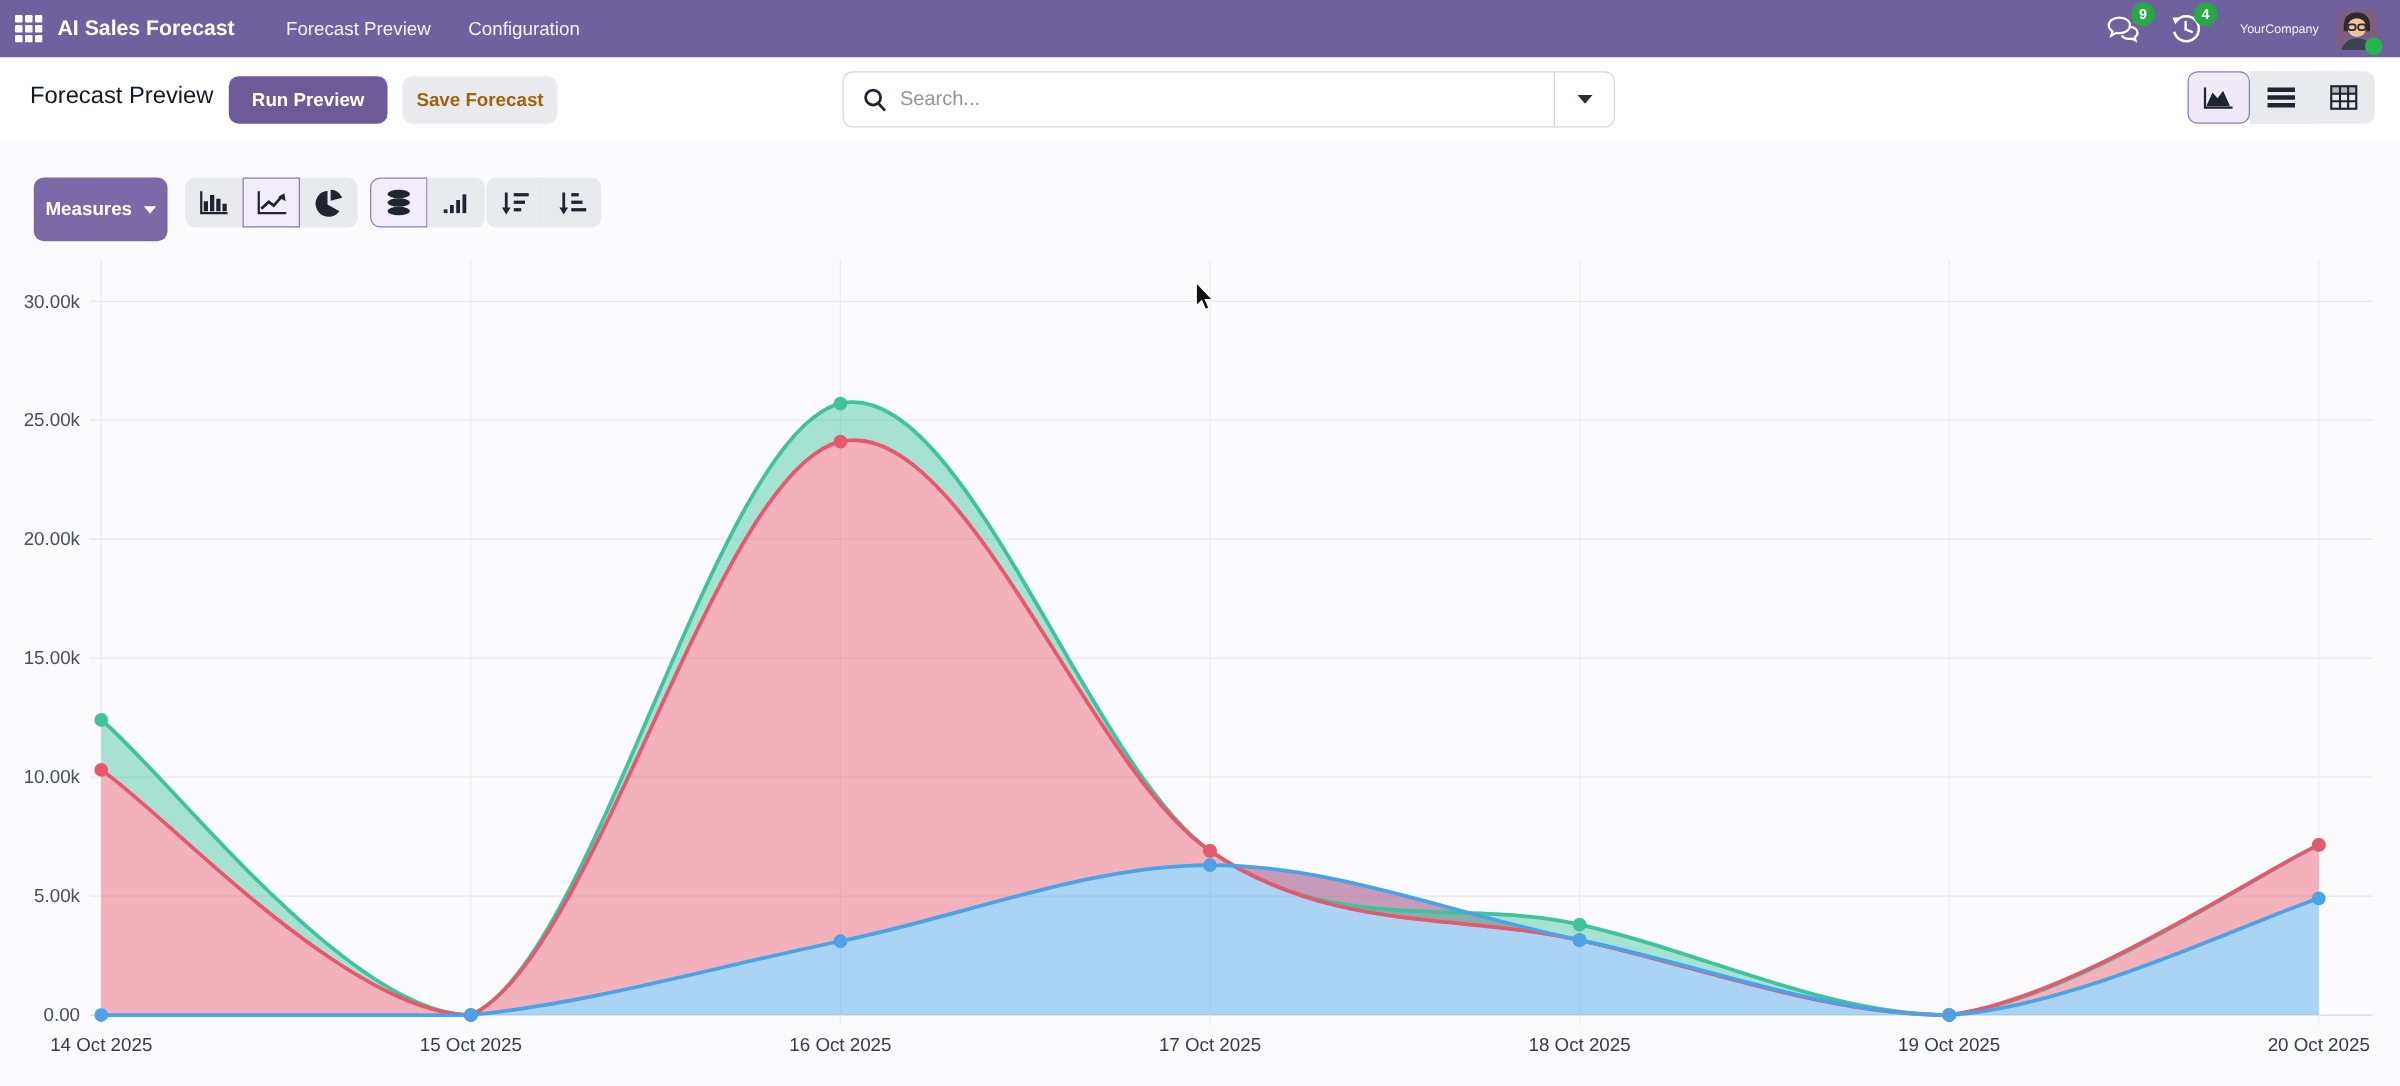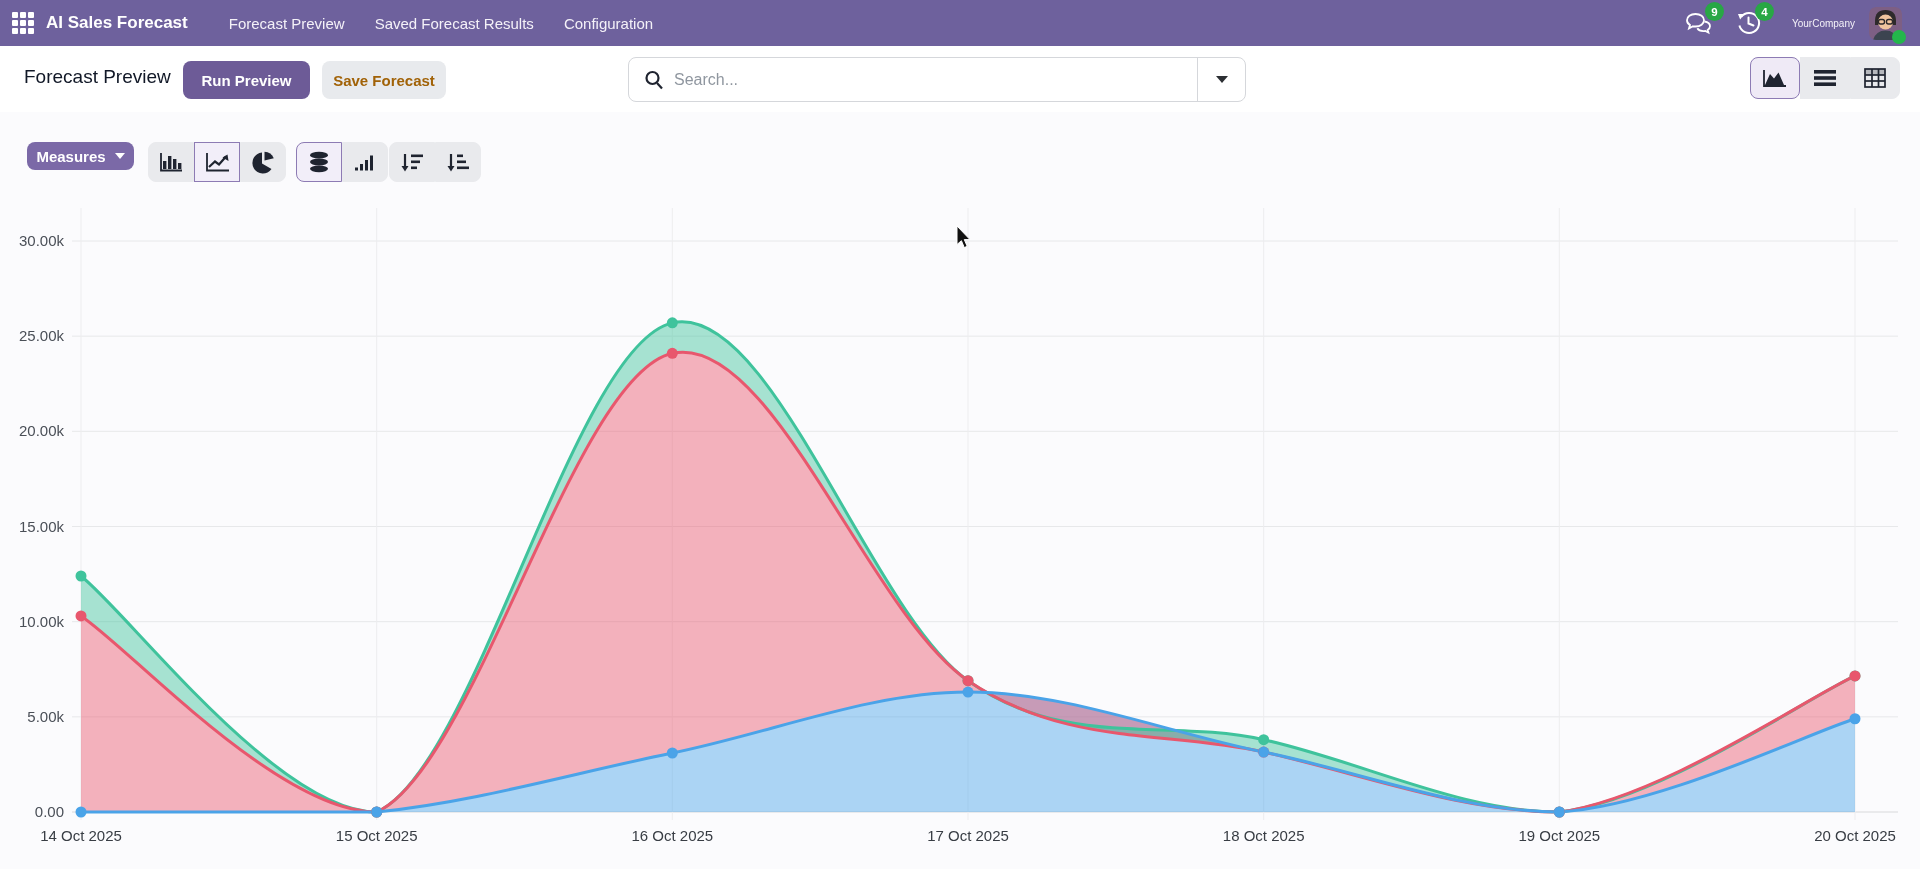--- a/index.html
+++ b/index.html
@@ -24,41 +24,41 @@
   .presence-dot { position:absolute; right:-4px; bottom:-4px; width:14px; height:14px; border-radius:50%;
                   background:#23b64b; }
 
   
   .control-panel { position:absolute; top:46px; left:0; width:1920px; height:66px; background:#ffffff; }
   .breadcrumb { position:absolute; left:24px; top:20px; font-size:19px; color:#111827; white-space:nowrap; }
   .btn { display:flex; align-items:center; justify-content:center; border-radius:8px; font-size:15px;
          cursor:pointer; border:none; white-space:nowrap; }
   .btn-run { position:absolute; left:183px; top:15px; width:127px; height:38px; background:#6d5b97; color:#ffffff; font-weight:bold; }
   .btn-save { position:absolute; left:322px; top:15px; width:124px; height:38px; background:#e8eaed; color:#a16207; font-weight:bold; }
-  .searchbar { position:absolute; left:628px; top:11px; width:618px; height:45px; background:#fff;
+  .searchbar { position:absolute; left:674px; top:11px; width:618px; height:45px; background:#fff;
                border:1px solid #d5d7db; border-radius:8px; display:flex; align-items:center; }
   .search-left { flex:1; display:flex; align-items:center; height:100%; padding-left:15px; }
   .search-input { border:none; outline:none; flex:1; font-size:16px; color:#333; margin-left:10px;
                   font-family:"Liberation Sans",sans-serif; background:transparent; }
   .search-input::placeholder { color:#8f969f; }
   .search-caret { width:48px; height:100%; border-left:1px solid #d5d7db; display:flex; align-items:center;
                   justify-content:center; cursor:pointer; }
   .caret-down { width:0; height:0; border-left:6px solid transparent; border-right:6px solid transparent;
                 border-top:7px solid #2c2f33; }
 
   .view-switcher { position:absolute; left:1750px; top:11px; display:flex; }
   .vs-btn { width:50px; height:42px; background:#e9eaed; display:flex; align-items:center; justify-content:center;
             cursor:pointer; border:1px solid #e9eaed; }
   .vs-btn:first-child { border-radius:8px 0 0 8px; }
   .vs-btn:last-child { border-radius:0 8px 8px 0; }
   .vs-btn.active { background:#efeaf6; border:1px solid #8d7bb4; border-radius:8px; }
 
   
   .graph-toolbar { position:absolute; top:112px; left:0; width:1920px; height:70px; }
-  .btn-measures { position:absolute; left:27px; top:30px; width:107px; height:28px; background:#7b69a7;
+  .btn-measures { position:absolute; left:27px; top:30px; width:107px; height:51px; background:#7b69a7;
                   color:#fff; font-weight:bold; gap:9px; }
   .caret-small { width:0; height:0; border-left:5px solid transparent; border-right:5px solid transparent;
                  border-top:6px solid #ffffff; }
   .icon-group { position:absolute; top:30px; display:flex; }
   .icon-btn { width:46px; height:40px; background:#e9eaed; border:1px solid #e9eaed;
               display:flex; align-items:center; justify-content:center; cursor:pointer; }
   .icon-btn.active { background:#f2eef9; border:1px solid #8d7bb4; }
   .g1 { left:148px; } .g2 { left:296px; } .g3 { left:389px; }
   .icon-group .icon-btn:first-child { border-radius:8px 0 0 8px; }
   .icon-group .icon-btn:last-child  { border-radius:0 8px 8px 0; }
@@ -90,21 +90,20 @@
             <rect x="8" y="8" width="6" height="6" rx="1"></rect>
             <rect x="16" y="8" width="6" height="6" rx="1"></rect>
           <rect x="0" y="16" width="6" height="6" rx="1"></rect>
             <rect x="8" y="16" width="6" height="6" rx="1"></rect>
             <rect x="16" y="16" width="6" height="6" rx="1"></rect>
         </g>
       </svg>
     </div>
     <div class="nav-title">AI Sales Forecast</div>
     <div class="nav-menu">Forecast Preview</div>
-    <div class="nav-menu">Saved Forecast Results</div>
     <div class="nav-menu">Configuration</div>
     <div class="nav-spacer"></div>
 
     <div class="nav-icon-wrap">
       <svg width="27" height="23" viewBox="0 0 27 23">
         <g fill="none" stroke="#ffffff" stroke-width="1.8">
           <path d="M10.5,2 C5.5,2 2,4.8 2,8.2 C2,10.2 3.2,11.9 5,13 L4,16.5 L8,14.3 C8.8,14.5 9.6,14.5 10.5,14.5 C15.5,14.5 19,11.7 19,8.2 C19,4.8 15.5,2 10.5,2 Z"></path>
           <path d="M19.5,9.5 C22.7,10 25,11.9 25,14.2 C25,15.7 24.1,17 22.7,17.9 L23.4,20.5 L20.3,18.9 C19.7,19 19,19.1 18.3,19.1 C15.6,19.1 13.3,18 12.3,16.3"></path>
         </g>
       </svg>

